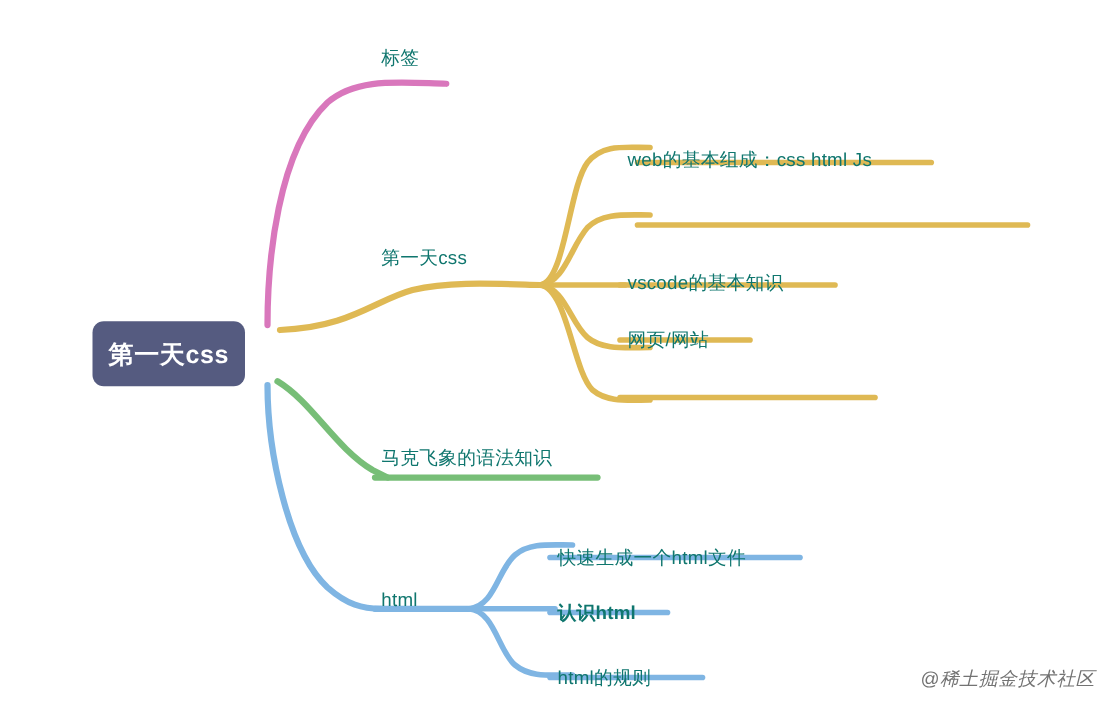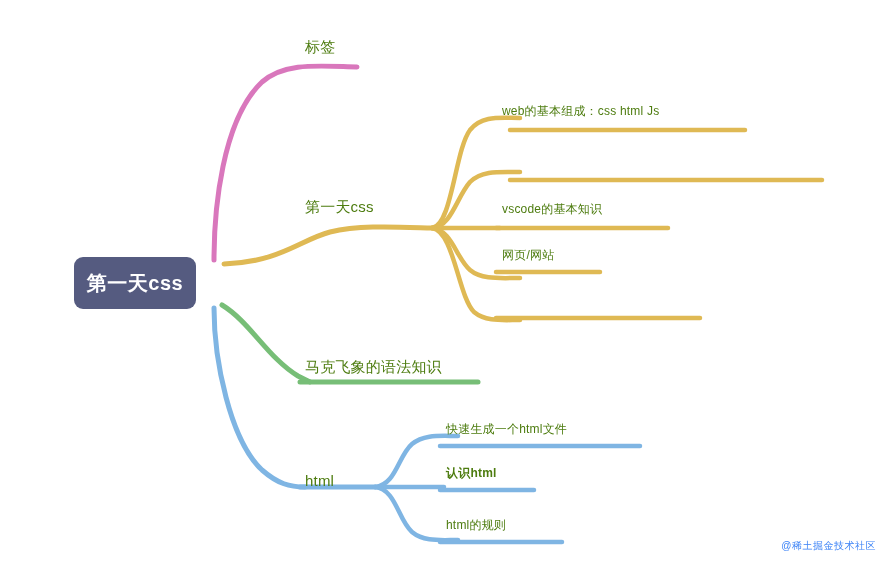--- a/index.html
+++ b/index.html
@@ -20,21 +20,21 @@
   #edges {
     position: absolute;
     left: 0;
     top: 0;
     width: 892px;
     height: 567px;
     pointer-events: none;
   }
   .node-label {
     position: absolute;
-    color: #4d7c0f;
+    color: #0f766e;
     font-size: 15px;
     line-height: 1.2;
     white-space: nowrap;
     letter-spacing: 0.2px;
   }
   .root-node {
     position: absolute;
     left: 74px;
     top: 257px;
     width: 122px;
@@ -50,29 +50,30 @@
     color: #ffffff;
     font-size: 20px;
     font-weight: 600;
     letter-spacing: 0.5px;
     white-space: nowrap;
   }
   .watermark {
     position: absolute;
     right: 16px;
     bottom: 14px;
-    color: #3b82f6;
-    font-size: 10px;
+    color: #737373;
+    font-size: 15px;
     white-space: nowrap;
     letter-spacing: 0.5px;
+    font-style: italic;
   }
   
   .lvl1 { font-size: 15px; }
   
-  .lvl2 { font-size: 12px; }
+  .lvl2 { font-size: 15px; margin-top: 16px; }
 </style>
 </head>
 <body>
 
 <div id="canvas">
 
   <svg id="edges" viewBox="0 0 892 567" xmlns="http://www.w3.org/2000/svg">
 
     <path d="M 214 260 C 214 210 222 120 262 82 C 285 62 318 66 357 67" fill="none" stroke="#D977BC" stroke-width="5" stroke-linecap="round"></path>
 

